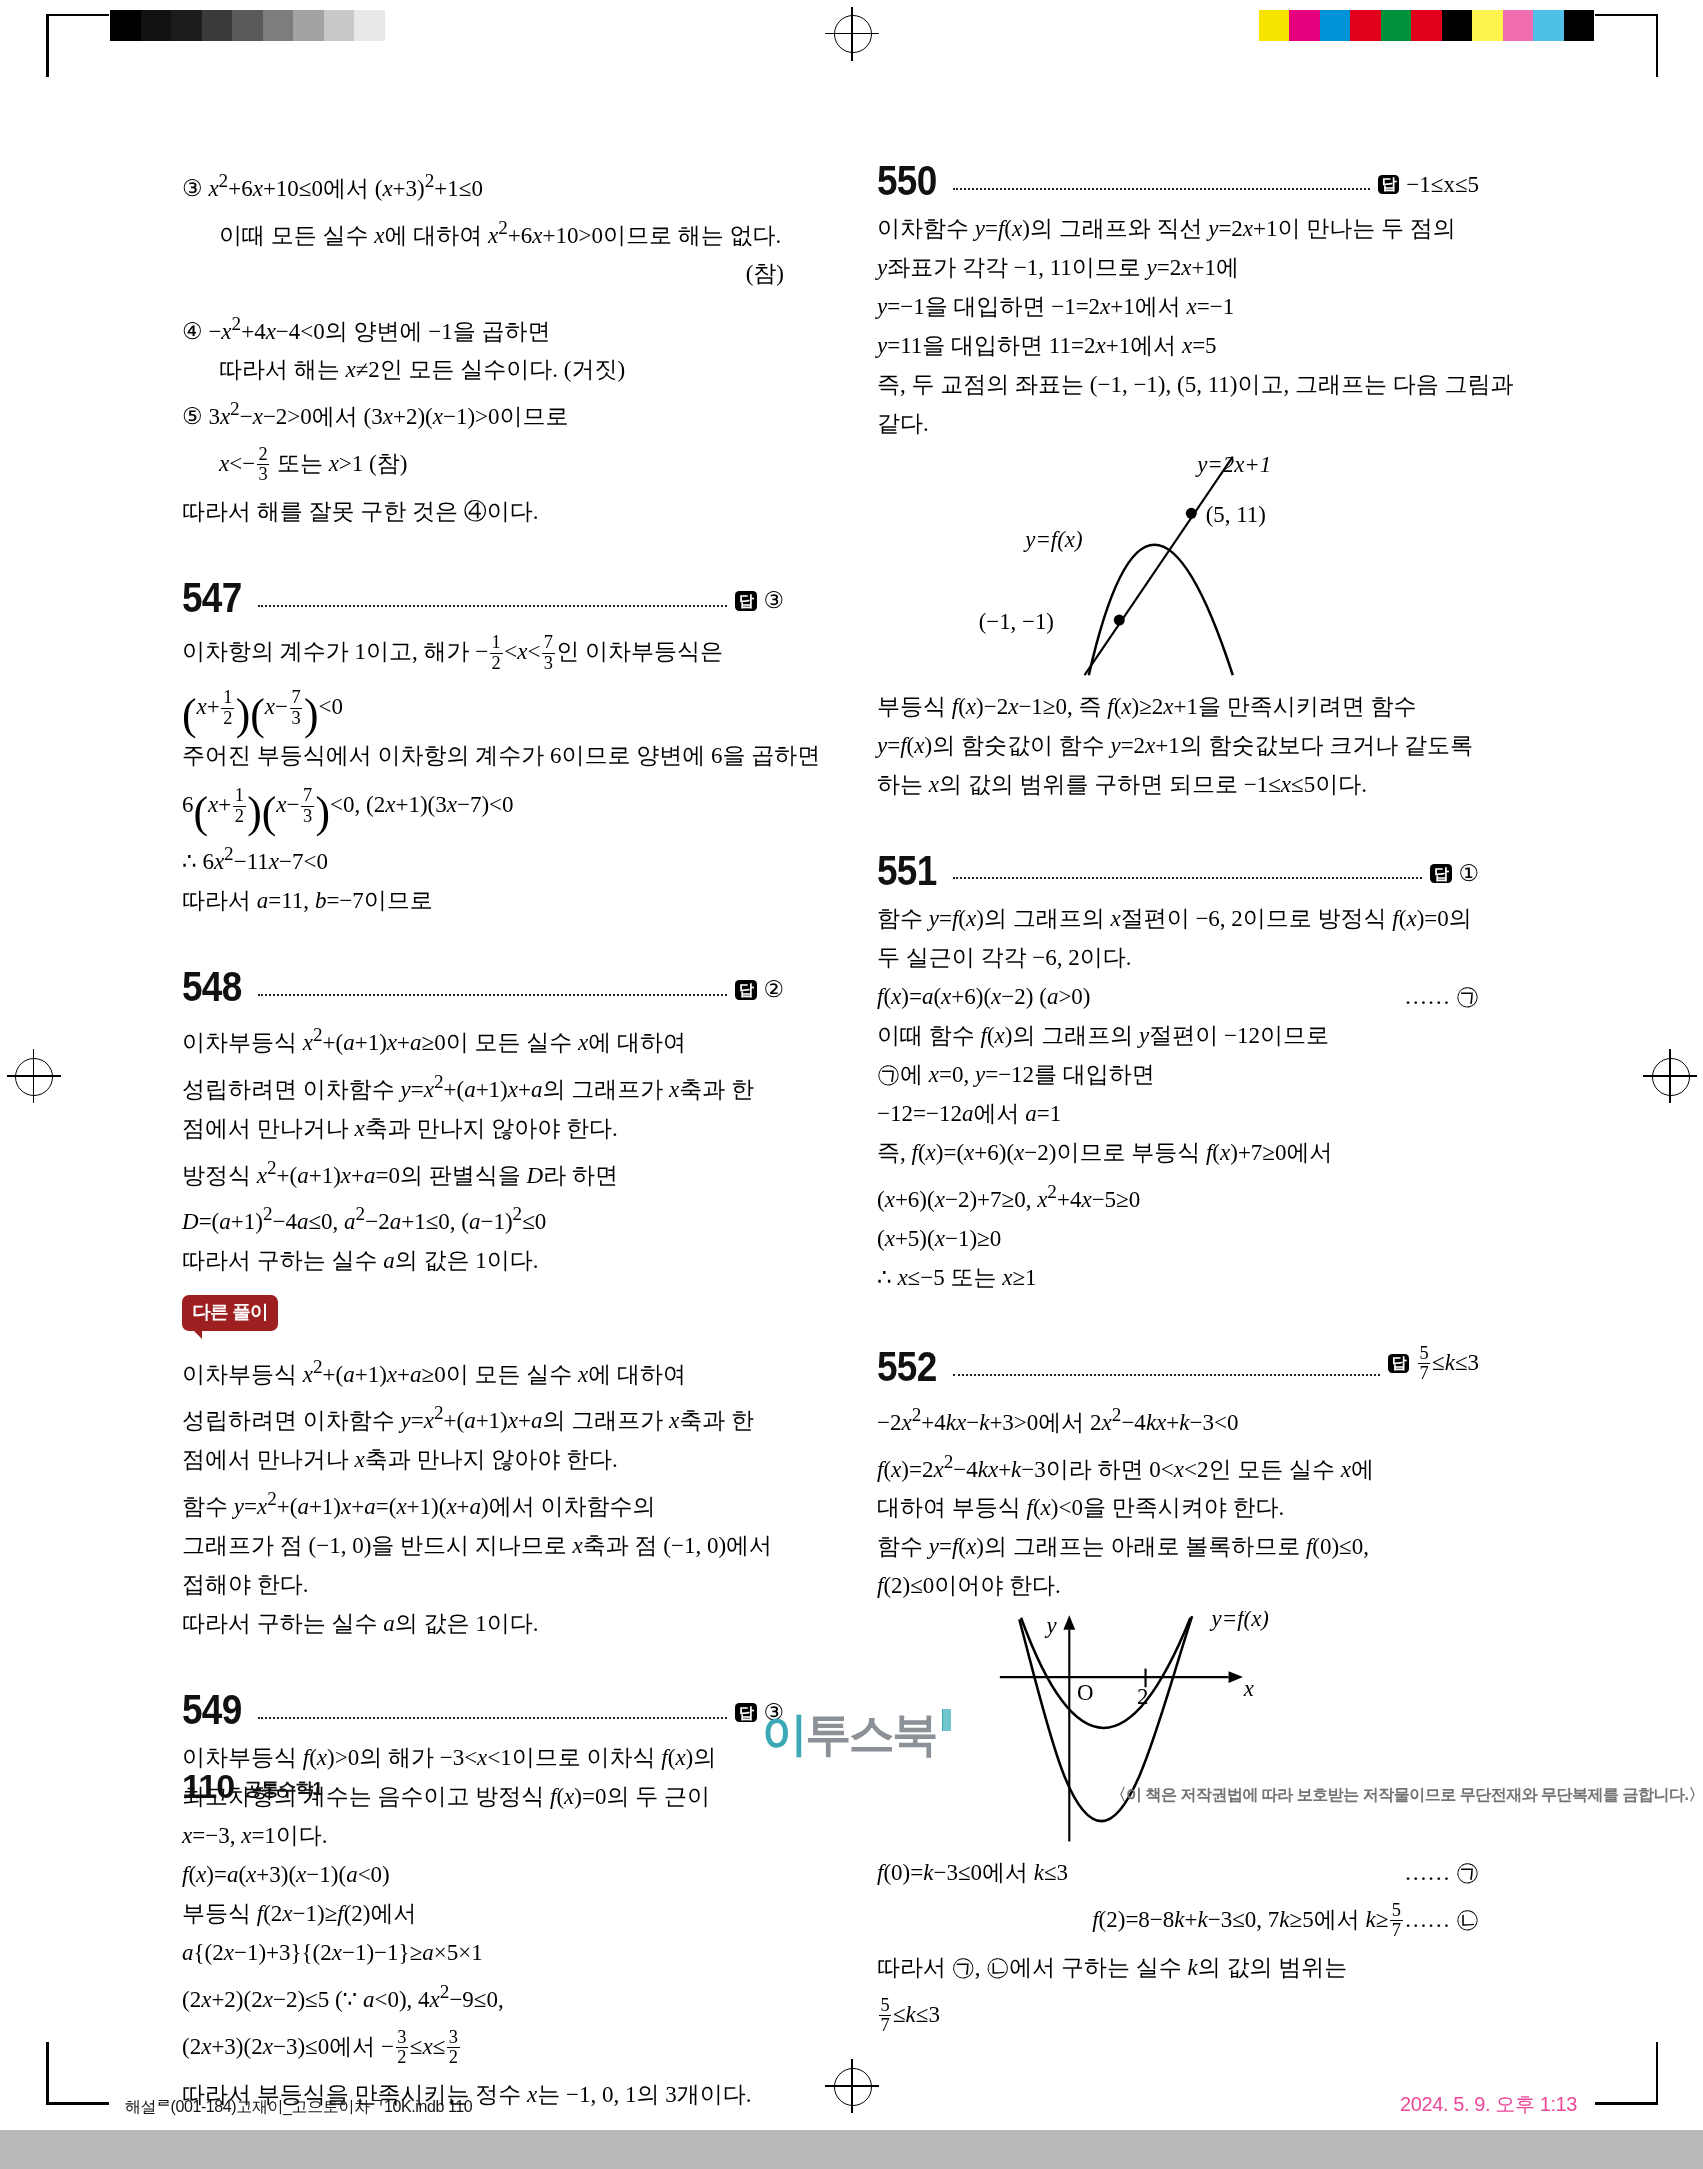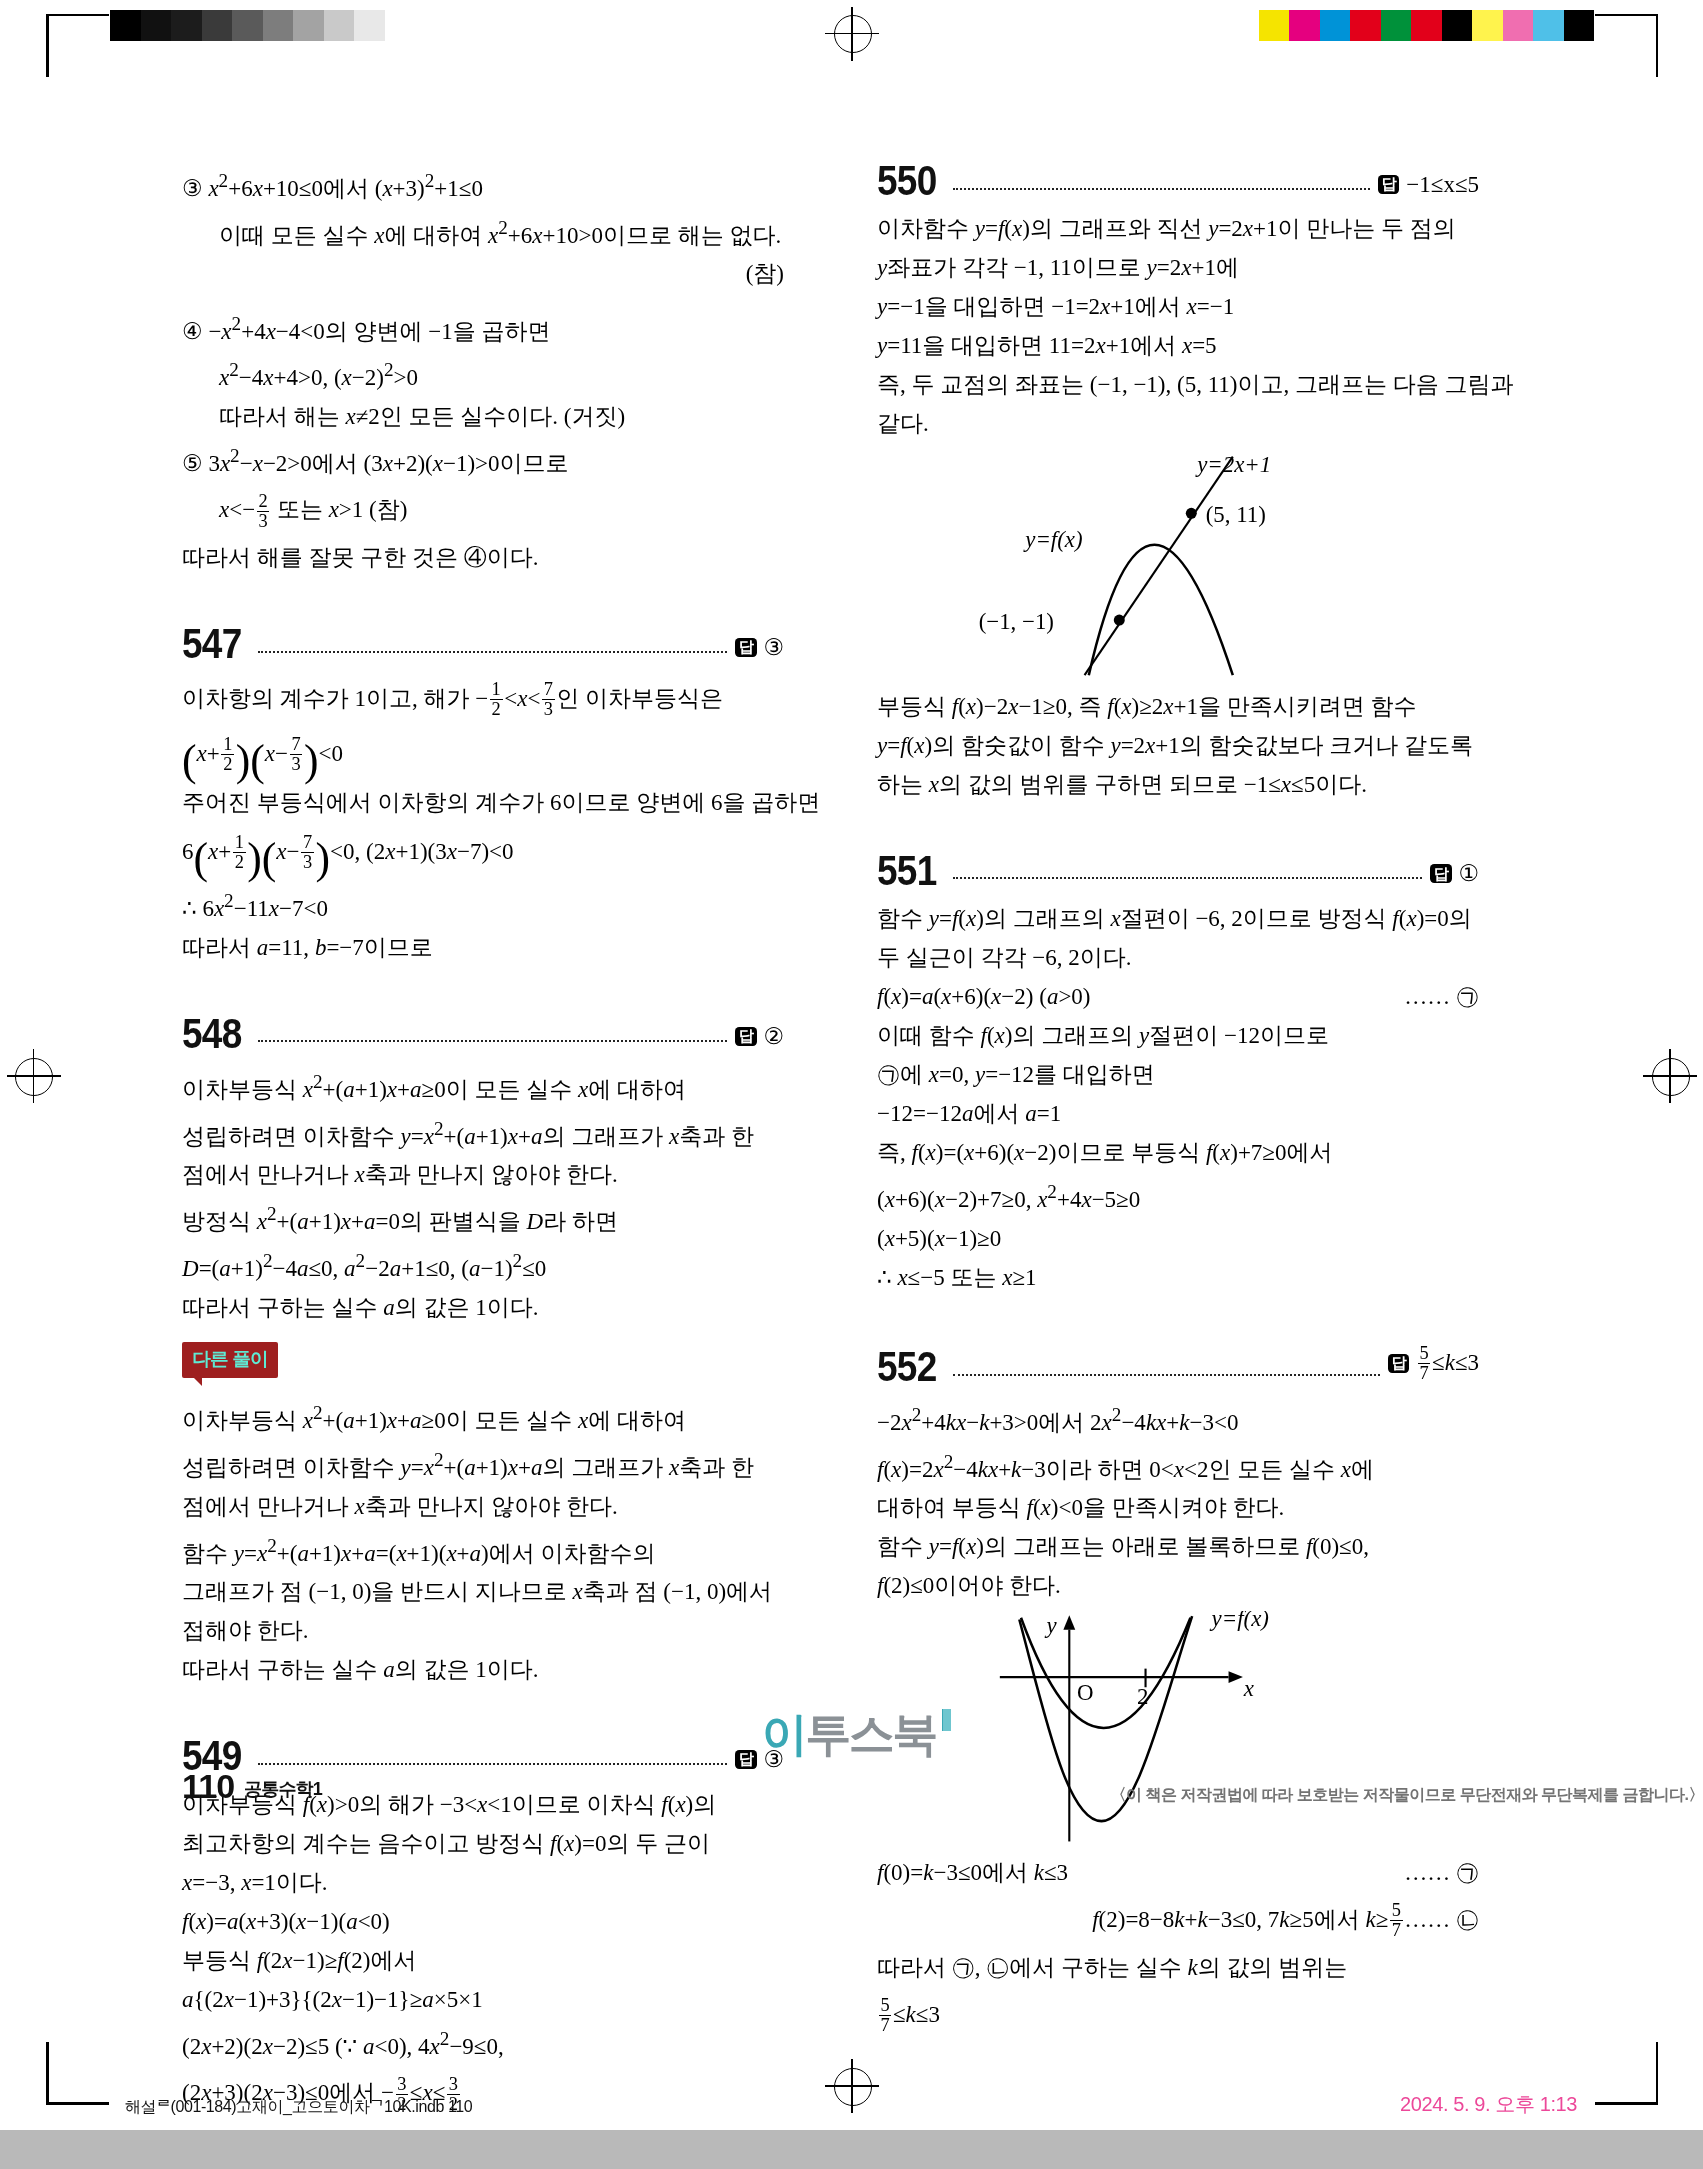--- a/index.html
+++ b/index.html
@@ -48,22 +48,22 @@
   .phead{display:flex;align-items:flex-end;gap:8px;margin-bottom:8.5px;}
   .pnum{font-family:"Liberation Sans",sans-serif;font-weight:bold;font-size:42px;
         letter-spacing:-0.8px;color:#111;line-height:0.95;transform:scaleX(0.88);transform-origin:left bottom;}
   .pdots{flex:1;border-bottom:2.5px dotted #222;margin-bottom:11px;height:0;}
   .pans{font-size:23px;white-space:nowrap;display:flex;align-items:center;gap:6.8px;padding-bottom:3.4px;}
   .dap{display:inline-block;background:#000;color:#fff;border-radius:4.2px;
        font-family:"Liberation Sans",sans-serif;font-size:15.3px;font-weight:bold;
        padding:1.7px 3.4px 2.5px;line-height:1;letter-spacing:-0.8px;}
 
   
-  .tag{display:inline-block;background:#9e1f1f;color:#5eead4;font-family:"Liberation Sans",sans-serif;
-       font-weight:bold;font-size:18.6px;letter-spacing:-0.8px;padding:4.2px 10.2px 6px;border-radius:2px;
+  .tag{display:inline-block;background:#9e1f1f;color:#ffffff;font-family:"Liberation Sans",sans-serif;
+       font-weight:bold;font-size:18.6px;letter-spacing:-0.8px;padding:4.2px 10.2px 6px;border-radius:7px;
        position:relative;}
   .tag:after{content:"";position:absolute;left:12px;bottom:-7.6px;border-left:8.5px solid transparent;
        border-right:0 solid transparent;border-top:8.5px solid #9e1f1f;}
 
   
   .fig{position:relative;margin:5.1px 0 5.1px 0;}
 
   
   .pgnum{position:absolute;left:182px;bottom:324px;font-family:"Liberation Sans",sans-serif;
          font-weight:bold;font-size:34px;color:#111;letter-spacing:-0.8px;}
@@ -161,23 +161,20 @@
       이때 모든 실수 <i class="v">x</i>에 대하여 <i class="v">x</i><sup>2</sup>+6<i class="v">x</i>+10&gt;0이므로 해는 없다.
     </div>
     <div class="line right">(참)</div>
     <div class="gap12"></div>
 
     <div class="line">
       <span>④</span>
       −<i class="v">x</i><sup>2</sup>+4<i class="v">x</i>−4&lt;0의 양변에 −1을 곱하면
     </div>
     <div class="line ind">
-      <i class="v">x</i><sup>2</sup>−4<i class="v">x</i>+4&gt;0, (<i class="v">x</i>−2)<sup>2</sup>&gt;0
-    </div>
-    <div class="line ind">
       따라서 해는 <i class="v">x</i>≠2인 모든 실수이다. (거짓)
     </div>
 
     <div class="line">
       <span>⑤</span>
       3<i class="v">x</i><sup>2</sup>−<i class="v">x</i>−2&gt;0에서 (3<i class="v">x</i>+2)(<i class="v">x</i>−1)&gt;0이므로
     </div>
     <div class="line ind" style="line-height:56px;">
       <i class="v">x</i>&lt;−<span class="fr"><span class="num">2</span><span>3</span></span> 또는 <i class="v">x</i>&gt;1 (참)
     </div>

